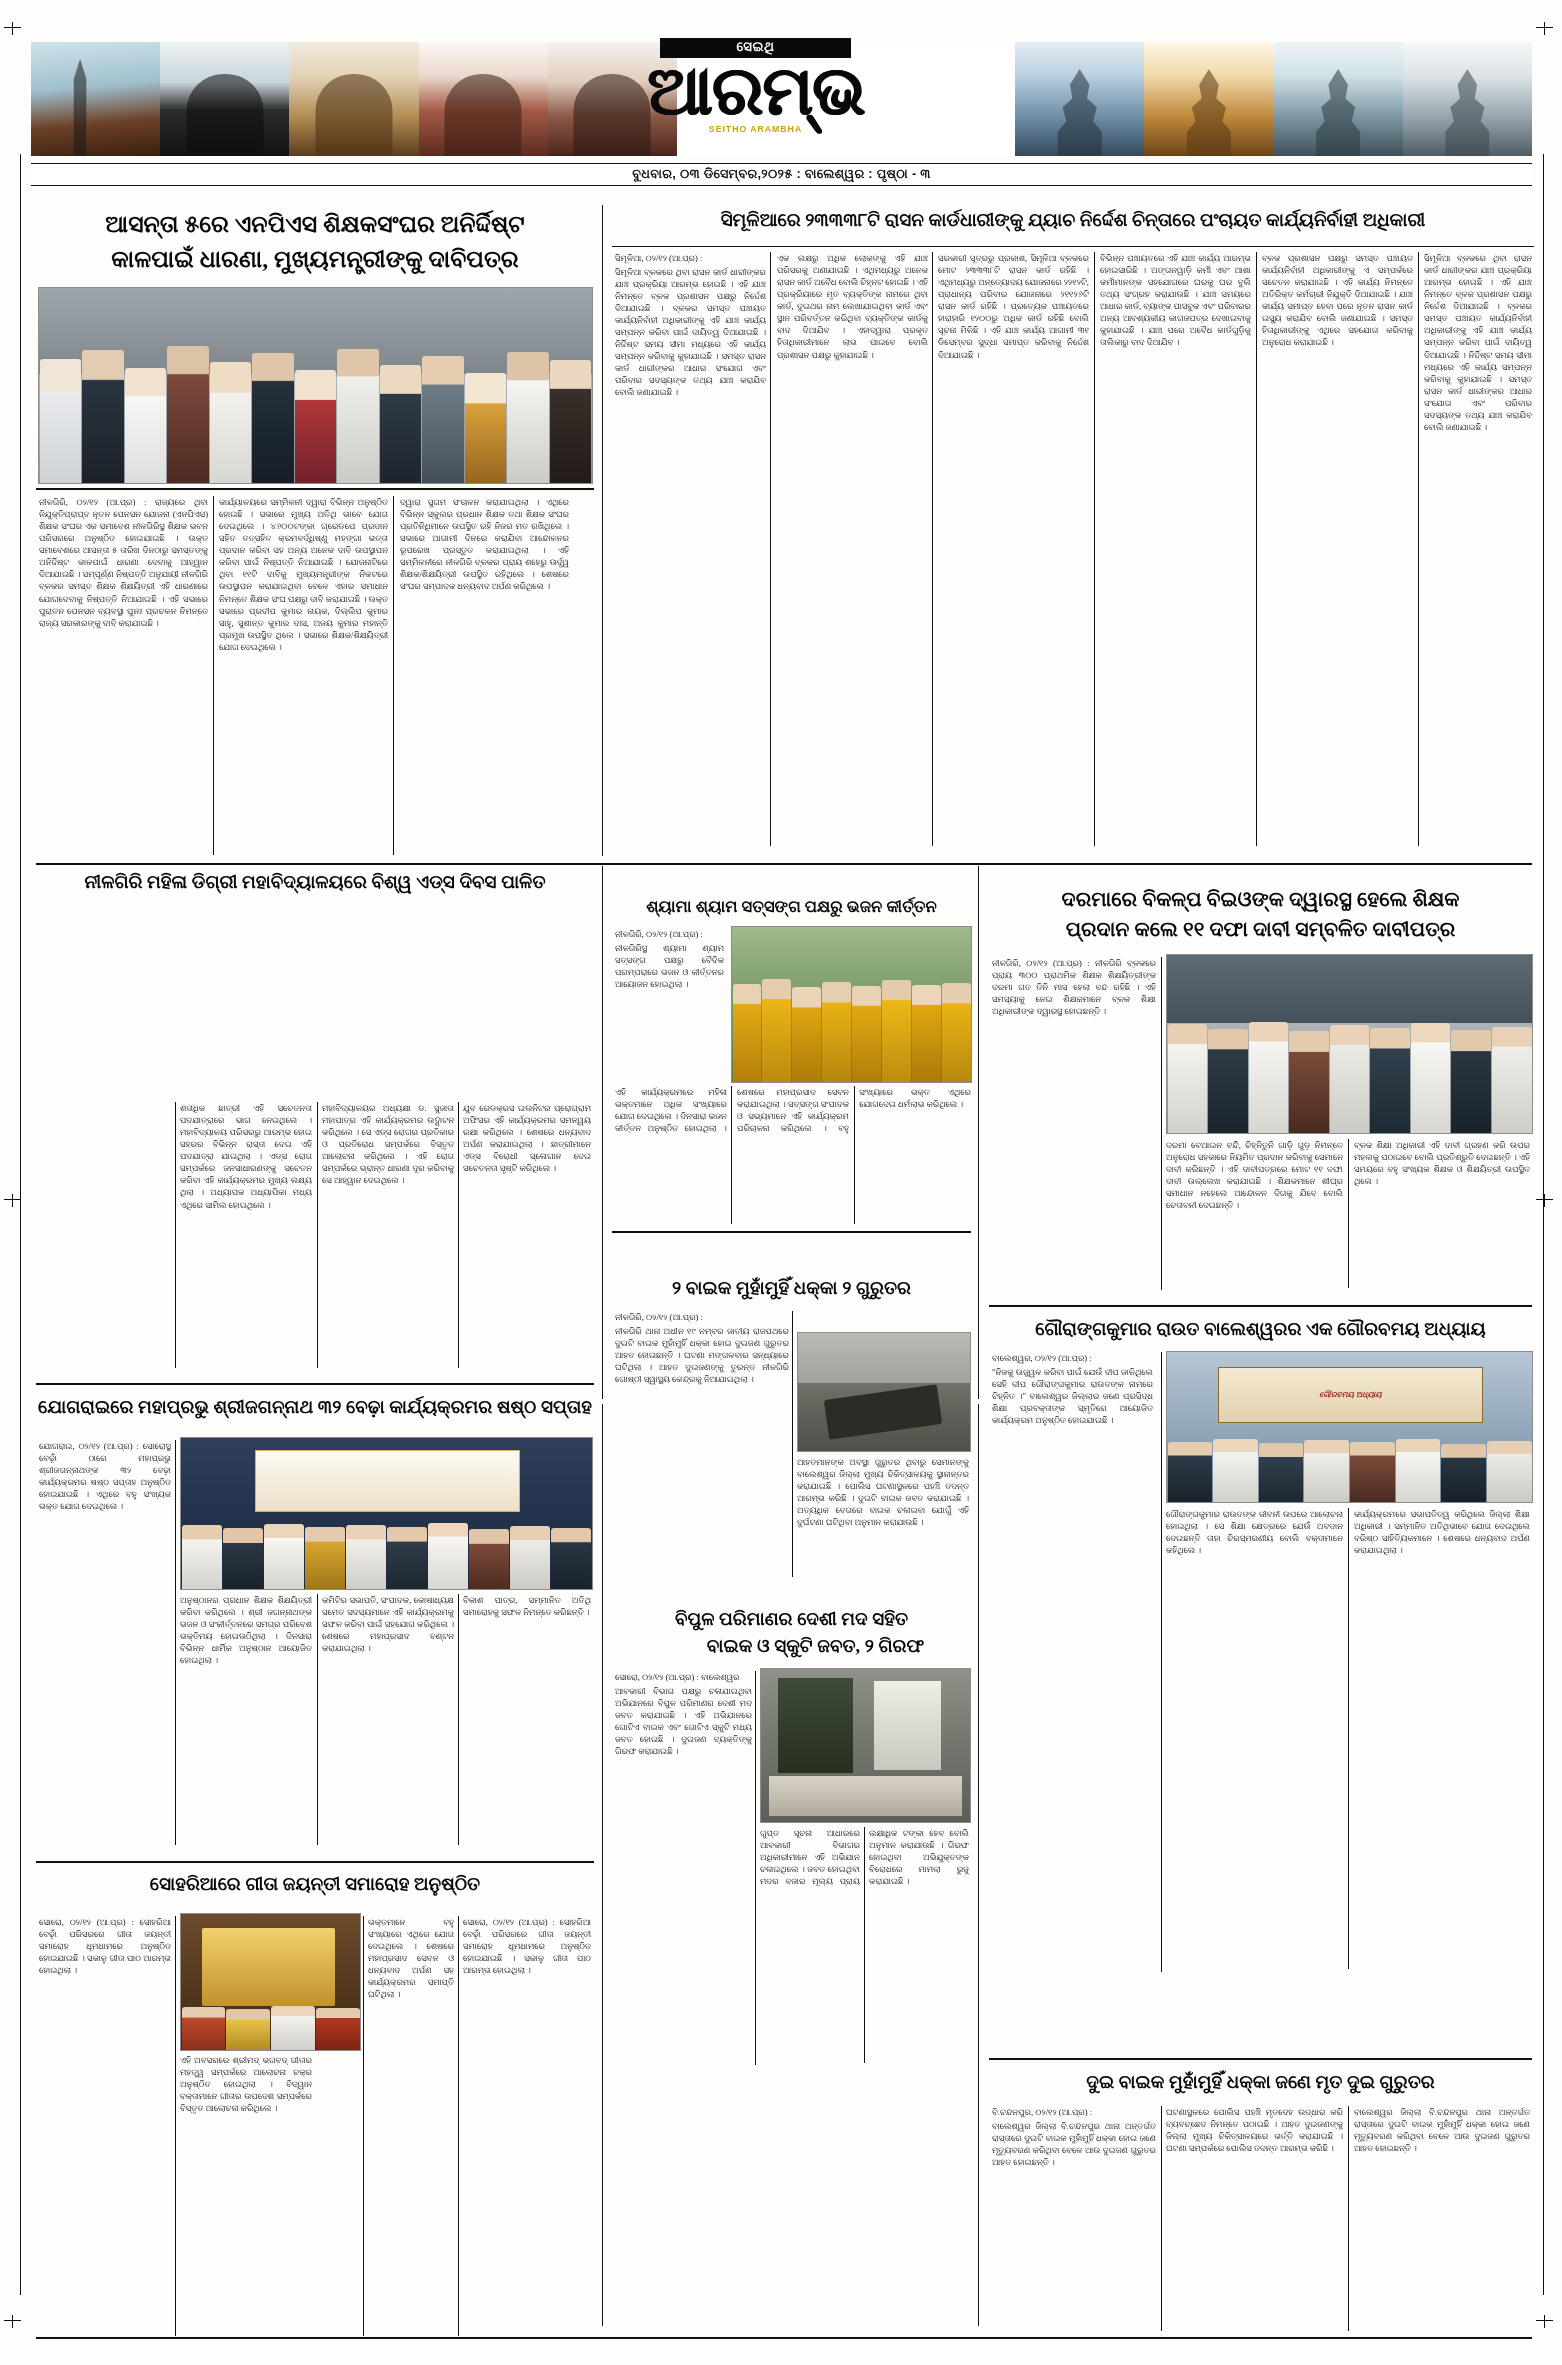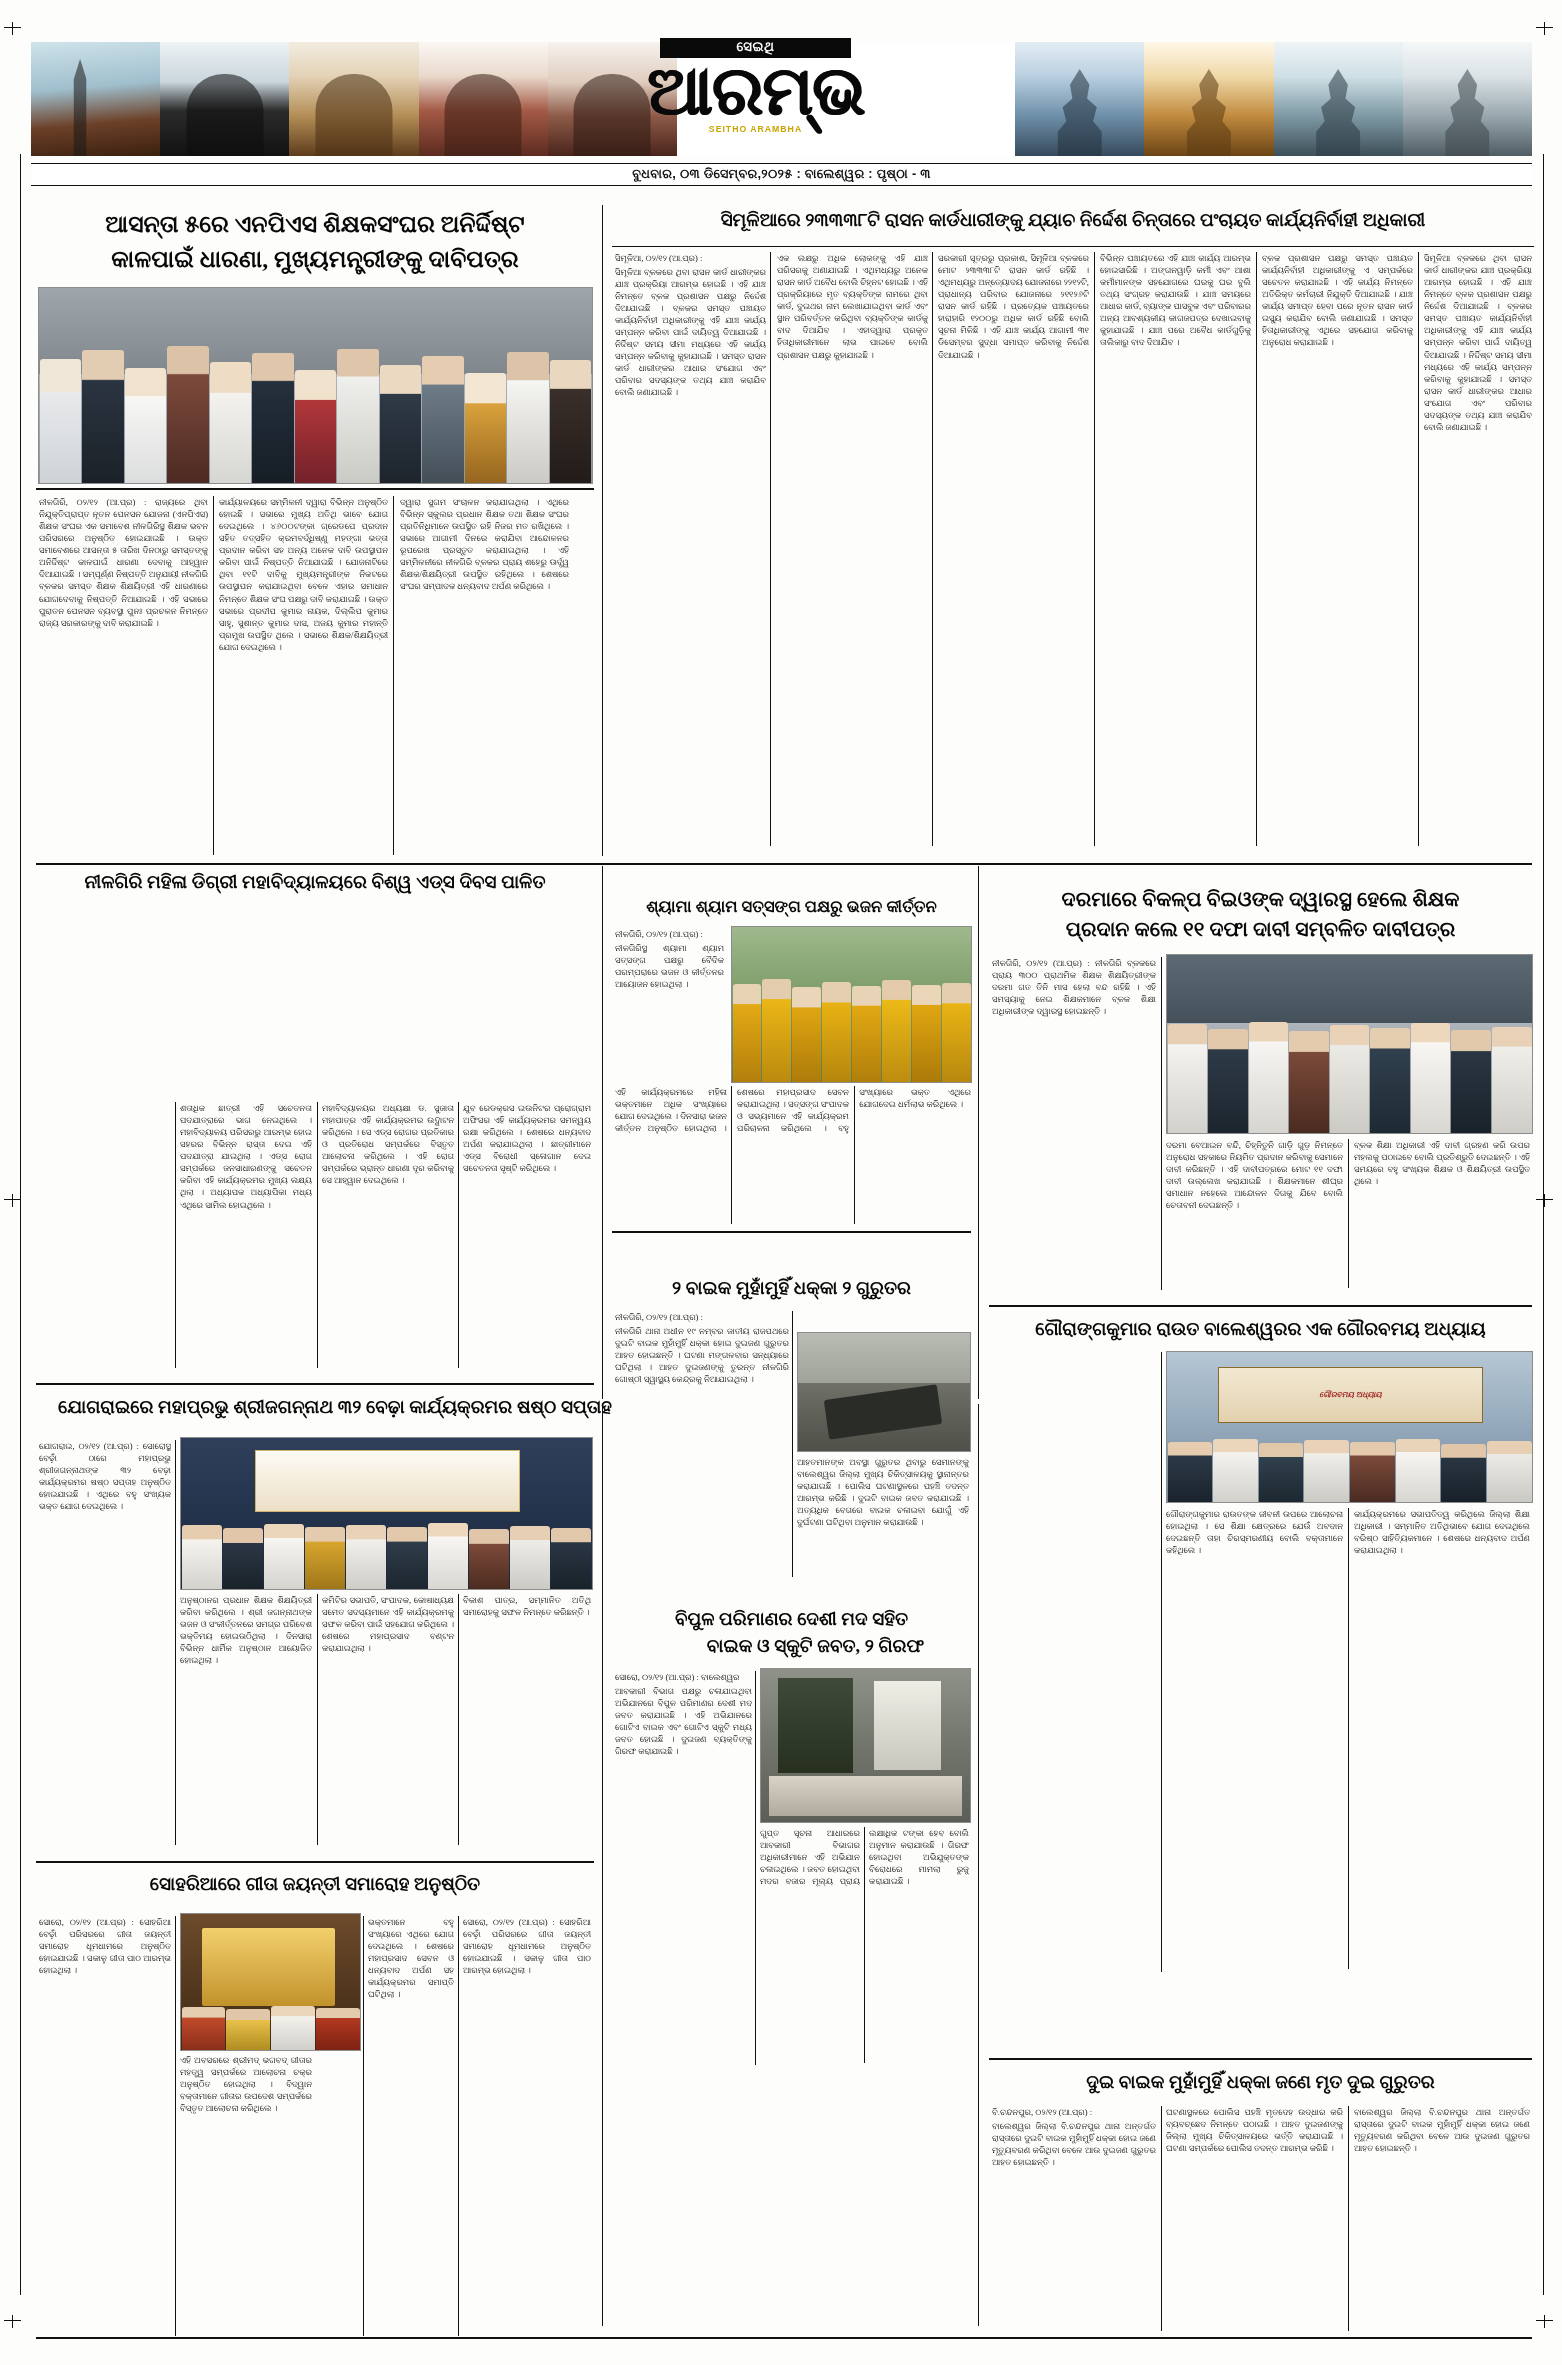--- a/index.html
+++ b/index.html
@@ -392,20 +392,24 @@
   <div class="col" style="left:1166px; top:1139px; width:177px; height:149px;">ଦରମା ବେଆଇନ ବନ୍ଦି, ଚିହ୍ନିତୁନି ଗାଡ଼ି ଗୁଡ଼ ନିମନ୍ତେ ଅନୁରୋଧ ସହକାରେ ନିୟମିତ ପ୍ରଦାନ କରିବାକୁ ସେମାନେ ଦାବୀ କରିଛନ୍ତି । ଏହି ଦାବୀପତ୍ରରେ ମୋଟ ୧୧ ଦଫା ଦାବୀ ଉଲ୍ଲେଖ କରାଯାଇଛି । ଶିକ୍ଷକମାନେ ଶୀଘ୍ର ସମାଧାନ ନହେଲେ ଆନ୍ଦୋଳନ ଦିଗକୁ ଯିବେ ବୋଲି ଚେତାବନୀ ଦେଇଛନ୍ତି ।</div>
   <div class="col" style="left:1354px; top:1139px; width:176px; height:149px;">ବ୍ଳକ ଶିକ୍ଷା ଅଧିକାରୀ ଏହି ଦାବୀ ଗ୍ରହଣ କରି ଉପର ମହଲକୁ ପଠାଇବେ ବୋଲି ପ୍ରତିଶ୍ରୁତି ଦେଇଛନ୍ତି । ଏହି ସମୟରେ ବହୁ ସଂଖ୍ୟକ ଶିକ୍ଷକ ଓ ଶିକ୍ଷୟିତ୍ରୀ ଉପସ୍ଥିତ ଥିଲେ ।</div>
 
   <div class="rule-v" style="left:1161px; top:957px; height:333px;"></div>
   <div class="rule-v" style="left:1348px; top:1139px; height:149px;"></div>
 
   <div class="rule-h thick" style="left:989px; top:1305px; width:543px;"></div>
 
   <div class="headline h-md" style="left:989px; top:1318px; width:543px;">ଗୌରାଙ୍ଗକୁମାର ରାଉତ ବାଲେଶ୍ୱରର ଏକ ଗୌରବମୟ ଅଧ୍ୟାୟ</div>
 
+  <div class="col" style="left:992px; top:1352px; width:161px; height:359px;">
+    <p class="lead">ବାଲେଶ୍ୱର, ୦୨/୧୨ (ଆ.ପ୍ର) :</p>
+    <p>"ନିଜକୁ ଉଜ୍ଜ୍ୱଳ କରିବା ପାଇଁ ଯେଉଁ ଦୀପ ଜାଳିଥିଲେ ସେହି ଦୀପ ଗୌରାଙ୍ଗକୁମାର ରାଉତଙ୍କ ନାମରେ ଚିହ୍ନିତ ।" ବାଲେଶ୍ୱର ଜିଲ୍ଲାର ଜଣେ ପ୍ରସିଦ୍ଧ ଶିକ୍ଷା ପ୍ରବକ୍ତାଙ୍କ ସ୍ମୃତିରେ ଆୟୋଜିତ କାର୍ଯ୍ୟକ୍ରମ ଅନୁଷ୍ଠିତ ହୋଇଯାଇଛି ।</p>
+  </div>
 
   <div class="photo" style="left:1166px; top:1351px; width:365px; height:150px;">
     <div class="sky" style="background:linear-gradient(180deg,#b6c6d4 0%,#93a9bb 50%,#74899b 100%);"></div>
     <div style="position:absolute; left:14%; top:10%; width:72%; height:36%; background:linear-gradient(180deg,#f2e8d2,#e2d1ae); border:1px solid #8a6a2a; display:flex; align-items:center; justify-content:center;font-style:italic;">
       <span style="font-size:7.7px; color:#9c1c1c; font-weight:700;">ଗୌରବମୟ ଅଧ୍ୟାୟ</span>
     </div>
     <div class="fig-row" style="bottom:0; height:48%;">
       <div class="fig" style="height:84%; background:linear-gradient(180deg,#e6cdb0 0%,#e6cdb0 22%,#2c3946 23%,#1a232c 100%);"></div>
       <div class="fig" style="height:88%; background:linear-gradient(180deg,#ecd6bb 0%,#ecd6bb 20%,#f3f2ee 21%,#d2d1cc 100%);"></div>
       <div class="fig" style="height:82%; background:linear-gradient(180deg,#e2c8ab 0%,#e2c8ab 23%,#30404d 24%,#1d2830 100%);"></div>
@@ -418,21 +422,21 @@
   </div>
 
   <div class="col" style="left:1166px; top:1508px; width:177px; height:461px;">ଗୌରାଙ୍ଗକୁମାର ରାଉତଙ୍କ ଜୀବନୀ ଉପରେ ଆଲୋଚନା ହୋଇଥିଲା । ସେ ଶିକ୍ଷା କ୍ଷେତ୍ରରେ ଯେଉଁ ଅବଦାନ ଦେଇଛନ୍ତି ତାହା ଚିରସ୍ମରଣୀୟ ବୋଲି ବକ୍ତାମାନେ କହିଥିଲେ ।</div>
   <div class="col" style="left:1354px; top:1508px; width:176px; height:461px;">କାର୍ଯ୍ୟକ୍ରମରେ ସଭାପତିତ୍ୱ କରିଥିଲେ ଜିଲ୍ଲା ଶିକ୍ଷା ଅଧିକାରୀ । ସମ୍ମାନିତ ଅତିଥିଭାବେ ଯୋଗ ଦେଇଥିଲେ ବରିଷ୍ଠ ସାହିତ୍ୟିକମାନେ । ଶେଷରେ ଧନ୍ୟବାଦ ଅର୍ପଣ କରାଯାଇଥିଲା ।</div>
 
   <div class="rule-v" style="left:1161px; top:1352px; height:620px;"></div>
   <div class="rule-v" style="left:1348px; top:1508px; height:461px;"></div>
 
   <div class="rule-h thick" style="left:36px; top:1383px; width:558px;"></div>
 
-  <div class="headline h-md" style="left:36px; top:1396px; width:558px;margin-left:20px;">ଯୋଗରାଇରେ ମହାପ୍ରଭୁ ଶ୍ରୀଜଗନ୍ନାଥ ୩୨ ବେଢ଼ା କାର୍ଯ୍ୟକ୍ରମର ଷଷ୍ଠ ସପ୍ତାହ</div>
+  <div class="headline h-md" style="left:36px; top:1396px; width:558px;">ଯୋଗରାଇରେ ମହାପ୍ରଭୁ ଶ୍ରୀଜଗନ୍ନାଥ ୩୨ ବେଢ଼ା କାର୍ଯ୍ୟକ୍ରମର ଷଷ୍ଠ ସପ୍ତାହ</div>
 
   <div class="col" style="left:39px; top:1440px; width:132px; height:400px;">ଯୋଗରାଇ, ୦୨/୧୨ (ଆ.ପ୍ର) : ସୋରୋସ୍ଥ ବେଢ଼ାଁ ଠାରେ ମହାପ୍ରଭୁ ଶ୍ରୀଜଗନ୍ନାଥଙ୍କ ୩୨ ବେଢ଼ା କାର୍ଯ୍ୟକ୍ରମର ଷଷ୍ଠ ସପ୍ତାହ ଅନୁଷ୍ଠିତ ହୋଇଯାଇଛି । ଏଥିରେ ବହୁ ସଂଖ୍ୟକ ଭକ୍ତ ଯୋଗ ଦେଇଥିଲେ ।</div>
 
   <div class="photo" style="left:180px; top:1437px; width:411px; height:151px;">
     <div class="sky" style="background:linear-gradient(180deg,#2f3f5b 0%,#24334c 50%,#1b2940 100%);"></div>
     <div style="position:absolute; left:18%; top:8%; width:64%; height:40%; background:linear-gradient(180deg,#fdfbf4,#ecdfc6); border:1px solid #d0b36a;"></div>
     <div class="fig-row" style="bottom:0; height:48%;">
       <div class="fig" style="height:88%; background:linear-gradient(180deg,#e6cdb0 0%,#e6cdb0 22%,#f5f3ee 23%,#d4d2cc 100%);"></div>
       <div class="fig" style="height:84%; background:linear-gradient(180deg,#e1c6a9 0%,#e1c6a9 24%,#2b3744 25%,#192229 100%);"></div>
       <div class="fig" style="height:90%; background:linear-gradient(180deg,#ecd6bb 0%,#ecd6bb 21%,#f7f5f0 22%,#d6d4cf 100%);"></div>

